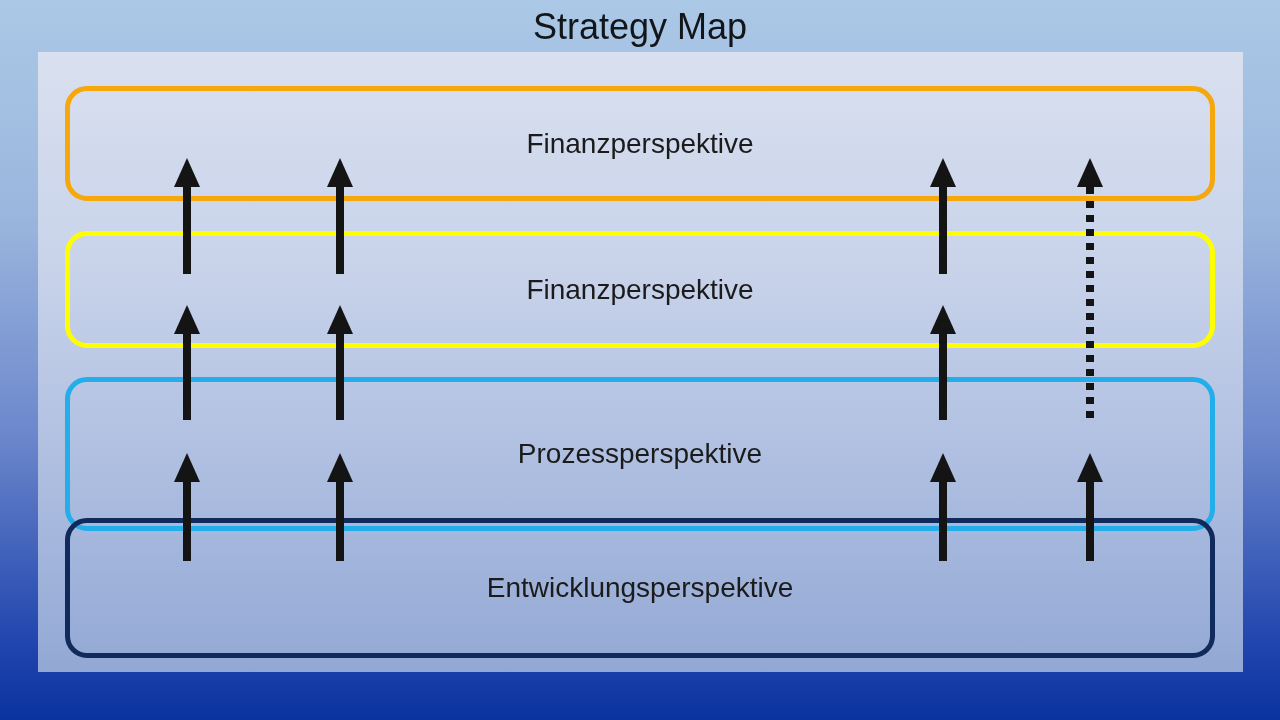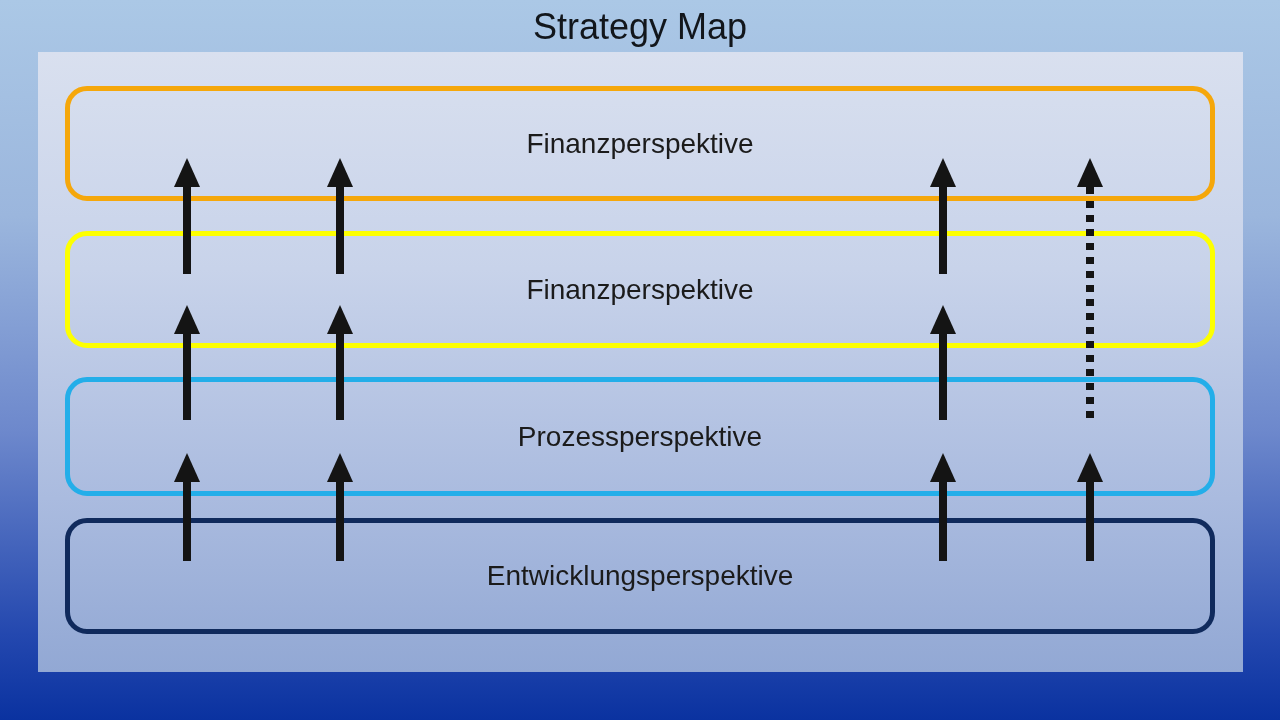--- a/index.html
+++ b/index.html
@@ -17,22 +17,22 @@
     background:linear-gradient(180deg,#D9E0EF 0%,#C8D3EA 35%,#AABBDF 72%,#92A8D4 100%);
   }
   .band{
     position:absolute;left:65px;width:1150px;box-sizing:border-box;
     border:5px solid #888;border-radius:22px;
     display:flex;align-items:center;justify-content:center;
     background:transparent;
   }
   .band-0{top:86px;height:115px;}
   .band-1{top:231px;height:117px;}
-  .band-2{top:377px;height:119px;}
-  .band-3{top:518px;height:116px;}
+  .band-2{top:377px;height:154px;}
+  .band-3{top:518px;height:140px;}
   .band .label{font-size:28px;color:#1b1b1b;}
   .arrow{
     position:absolute;width:26px;
     display:flex;flex-direction:column;align-items:center;
   }
   .arrow .head{
     width:0;height:0;flex:0 0 auto;
     border-left:13px solid transparent;
     border-right:13px solid transparent;
     border-bottom:29px solid var(--arrow-color,#141414);

